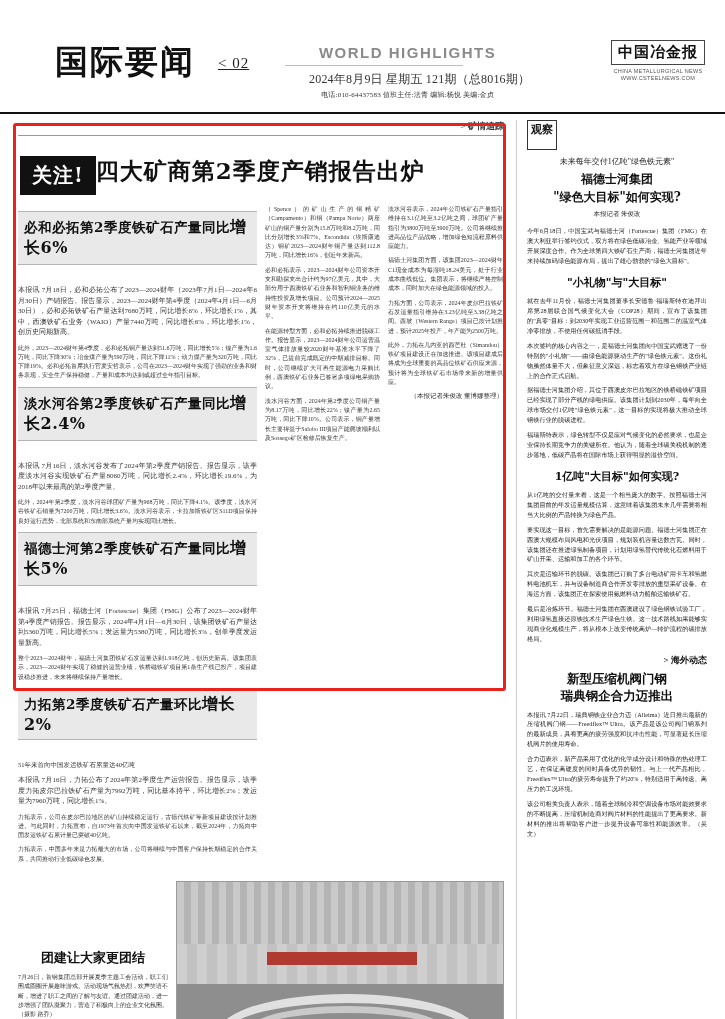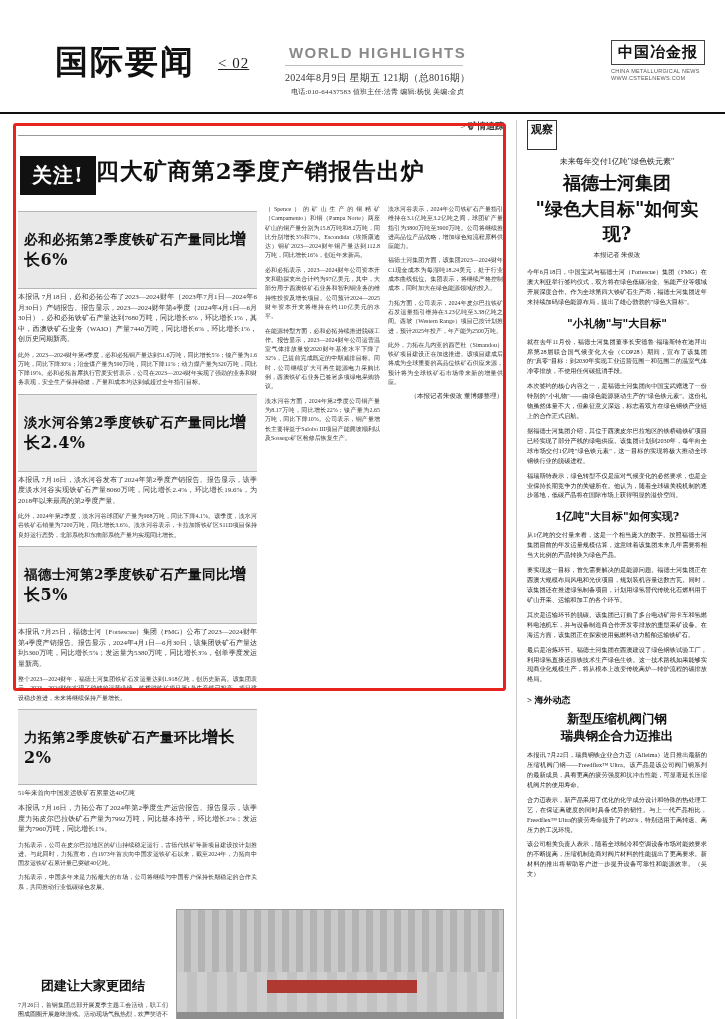--- a/index.html
+++ b/index.html
@@ -22,23 +22,23 @@
   }
   .mh-page{
     position:absolute;left:218px;top:55px;font-size:15px;color:#222;letter-spacing:1px;text-decoration:underline;
   }
   .mh-center{position:absolute;left:285px;top:44px;text-align:center;}
   .mh-en{
     font-family:"Liberation Sans", sans-serif;
     font-weight:bold;font-size:15px;color:#8a8a8a;letter-spacing:1.5px;
   }
   .mh-line{width:178px;height:1px;background:#bdbdbd;margin:4px 0 5px 0;}
-  .mh-date{font-size:10px;color:#333;letter-spacing:.2px;}
+  .mh-date{font-size:12px;color:#333;letter-spacing:.2px;margin-left:24px;}
   .mh-phone{font-size:7px;color:#333;margin-top:2px;letter-spacing:.2px;}
-  .mh-logo{position:absolute;right:20px;top:40px;text-align:left;}
+  .mh-logo{position:absolute;right:20px;top:40px;text-align:center;}
   .mh-logo-cn{
     font-family:"DejaVu Serif", serif;
     font-weight:bold;font-size:15px;color:#111;letter-spacing:1px;
     border:1px solid #444;padding:2px 6px;display:inline-block;
   }
   .mh-logo-en{font-family:"Liberation Sans", sans-serif;font-size:5.5px;color:#555;margin-top:3px;letter-spacing:.3px;}
   .mh-logo-web{font-family:"Liberation Sans", sans-serif;font-size:5.5px;color:#555;margin-top:1px;letter-spacing:.3px;}
 
   
   .body-wrap{position:relative;padding:6px 18px 0 18px;}
@@ -65,21 +65,21 @@
   }
   .main-headline{
     font-family:"DejaVu Serif",serif;font-weight:bold;font-size:23px;letter-spacing:1px;color:#111;
   }
 
   .sub-grid{display:flex;gap:8px;}
   .sub-col{width:239px;}
   .subhead{
     background:#e9e9e9;border-top:1px solid #b5b5b5;border-bottom:1px solid #b5b5b5;
     font-family:"DejaVu Serif",serif;font-weight:bold;font-size:13.5px;
-    padding:17px 6px;margin:6px 0 3px 0;letter-spacing:.5px;
+    padding:5px 6px;margin:6px 0 20px 0;letter-spacing:.5px;
   }
   .subhead .big{font-size:16px;}
   .note{font-size:7px;color:#333;line-height:1.5;text-align:justify;margin:0 0 6px 0;}
   .tiny{font-size:6px;color:#333;line-height:1.55;text-align:justify;margin:0 0 5px 0;}
   .subnote{font-size:6.5px;color:#333;line-height:1.55;text-align:justify;margin:0 0 5px 0;}
   .byline{font-size:6.5px;text-align:right;color:#333;margin-top:4px;}
 
   
   .photo-wrap{position:relative;margin-top:12px;display:flex;gap:8px;}
   .photo-cap{width:150px;padding-top:68px;}
@@ -105,28 +105,28 @@
   .bottom-tag{font-size:9px;font-weight:bold;margin:12px 0 4px 0;}
 
   
   .r-badge{
     width:30px;height:30px;border:1px solid #333;font-family:"DejaVu Serif",serif;
     font-weight:bold;font-size:11px;line-height:13px;text-align:center;padding-top:2px;
     box-sizing:border-box;margin-bottom:6px;
   }
   .r-kicker{font-size:8px;text-align:center;color:#222;margin-bottom:4px;}
   .r-title{
-    font-family:"DejaVu Serif",serif;font-weight:bold;font-size:18px;text-align:center;line-height:1.35;margin:2px 0;
+    font-family:"DejaVu Serif",serif;font-weight:bold;font-size:12px;text-align:center;line-height:1.35;margin:2px 0;
   }
   .r-byline{font-size:6.5px;text-align:center;margin:5px 0 7px 0;color:#333;}
   .r-sub{
     font-family:"DejaVu Serif",serif;font-weight:bold;font-size:11px;text-align:center;margin:9px 0 6px 0;
   }
   .r-p{font-size:6.2px;line-height:1.6;text-align:justify;margin:0 0 5px 0;color:#222;}
-  .r-tag{font-size:9px;font-weight:bold;margin:10px 0 4px 0;}
+  .r-tag{font-size:9px;font-weight:bold;margin:10px 0 4px 0;text-align:right;}
   .r-head2{font-family:"DejaVu Serif",serif;font-weight:bold;font-size:12.5px;text-align:center;line-height:1.35;}
 </style>
 </head>
 <body>
 
 <div class="page">
 
   <div class="masthead">
     <div class="mh-title">国际要闻</div>
     <div class="mh-page">&lt; 02</div>

